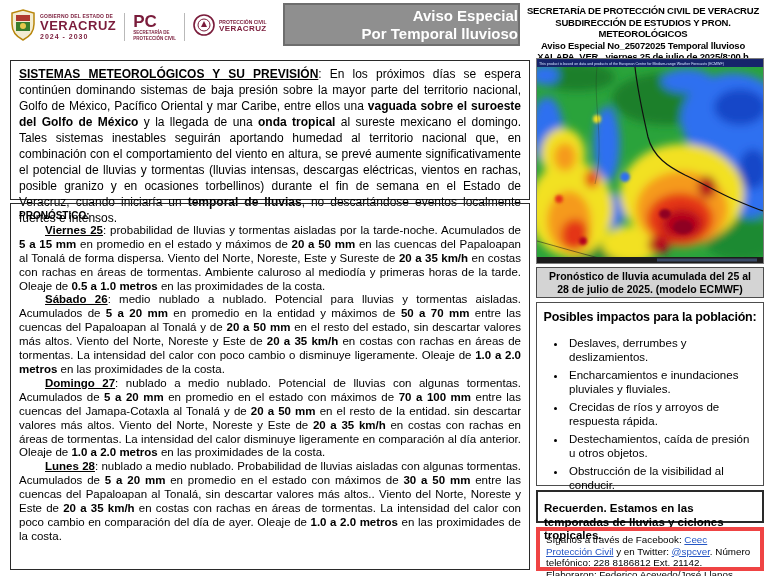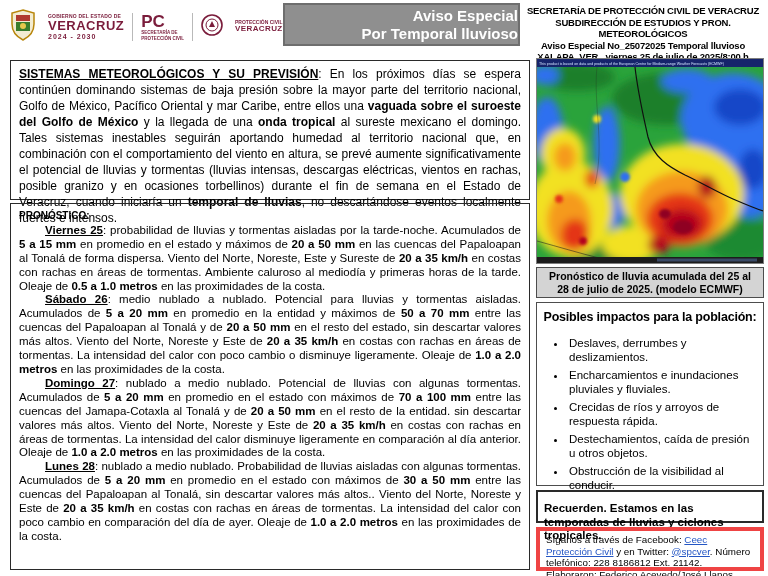--- a/index.html
+++ b/index.html
@@ -3,21 +3,21 @@
 <meta charset="utf-8">
 <style>
   * { margin:0; padding:0; box-sizing:border-box; }
   body { background:#e8e8e8; font-family:"Liberation Sans", sans-serif; }
   .page {
     position:relative; width:768px; height:576px; background:#ffffff;
     color:#000; overflow:hidden; font-family:"Liberation Sans", sans-serif;
   }
   
   .logos { position:absolute; left:10px; top:6px; height:42px; display:flex; align-items:center; gap:8px; }
-  .gov-logo, .pc-logo, .seal-logo { display:flex; align-items:center; gap:12px; }
+  .gov-logo, .pc-logo, .seal-logo { display:flex; align-items:center; gap:4px; }
   .maroon { color:#7a1c3b; }
   .gov-text { display:flex; flex-direction:column; line-height:1; }
   .gov-line1 { font-size:5px; font-weight:bold; letter-spacing:.2px; }
   .gov-line2 { font-size:13px; font-weight:bold; letter-spacing:.5px; }
   .gov-line3 { font-size:7px; font-weight:bold; letter-spacing:1px; margin-top:1px; }
   .logo-divider { width:1px; height:28px; background:#b9b9b9; }
   .pc-abbr { font-size:17px; font-weight:bold; line-height:1; }
   .pc-sub { font-size:4.5px; font-weight:bold; line-height:1.2; }
   .seal-text { display:flex; flex-direction:column; line-height:1.1; }
   .seal-line1 { font-size:5px; font-weight:bold; }

